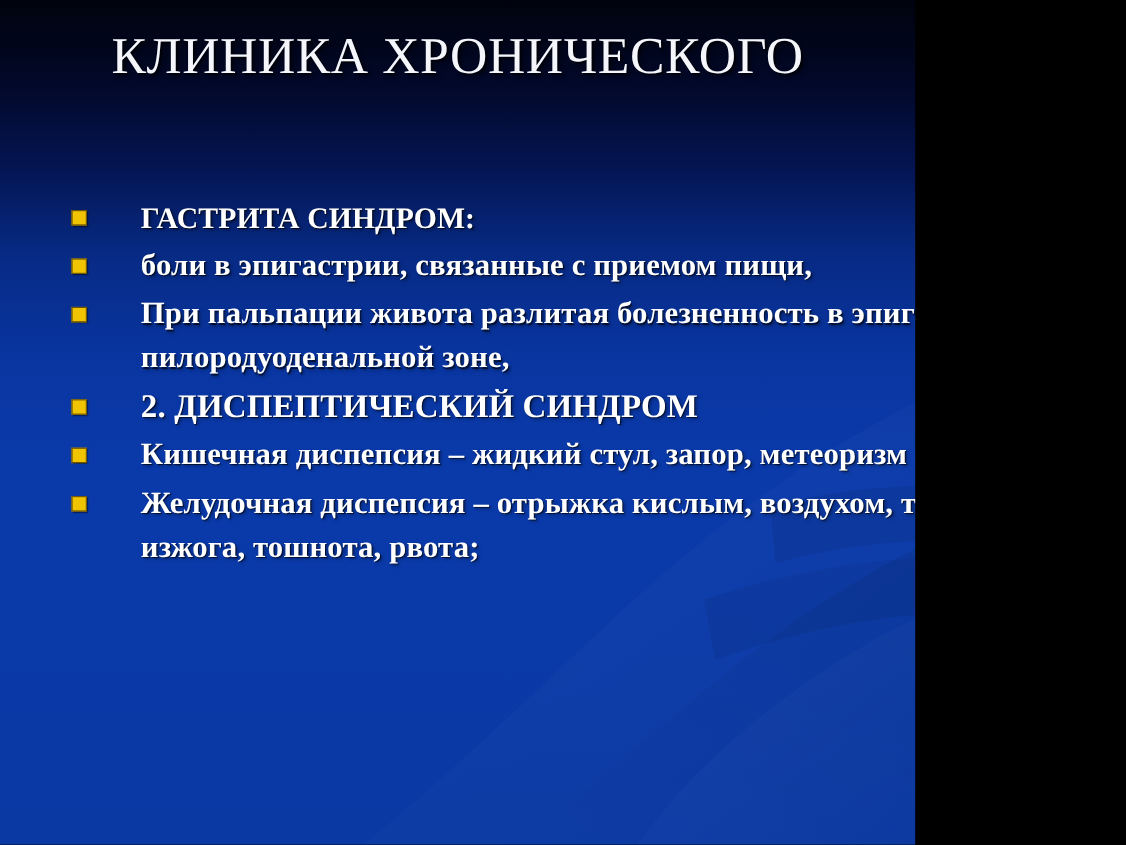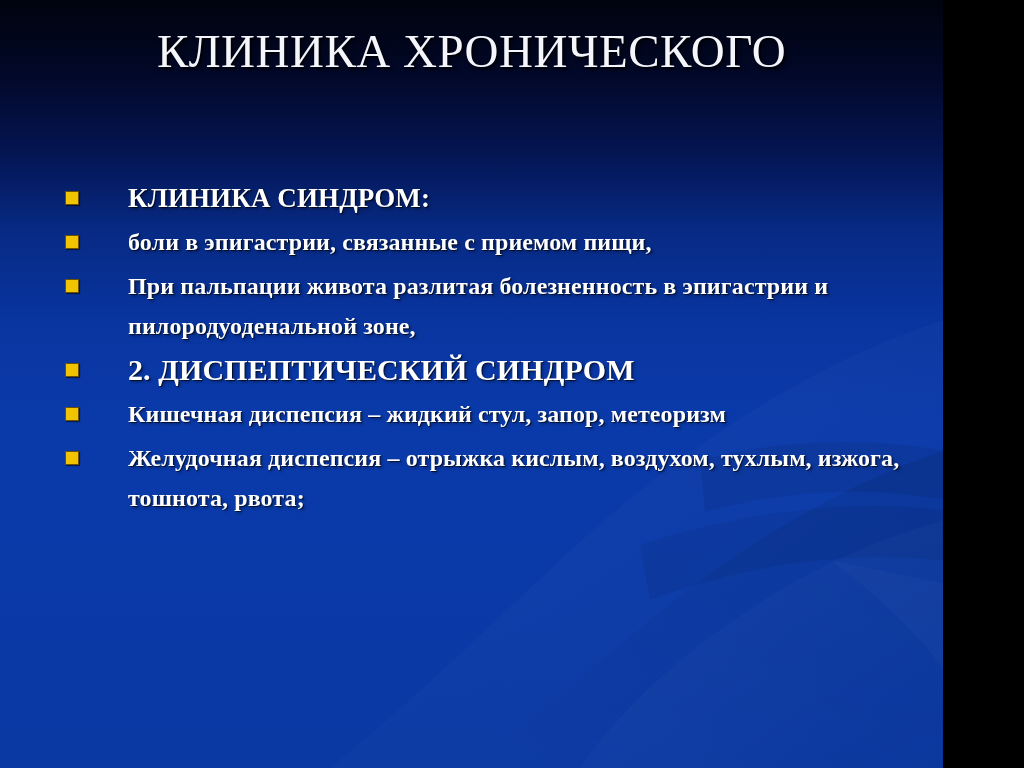--- a/index.html
+++ b/index.html
@@ -4,21 +4,21 @@
 <title>Slide</title>
 <style>
   html, body {
     margin: 0;
     padding: 0;
     background: #000000;
   }
 
   .slide {
     position: relative;
-    width: 943px;
+    width: 832px;
     height: 768px;
     overflow: hidden;
     background:
       linear-gradient(180deg,
         #00030d 0%,
         #020829 10%,
         #041553 20%,
         #072a84 30%,
         #0935a0 42%,
         #0a3aaa 55%,
@@ -108,21 +108,21 @@
   
   .bullet-text.caps-1 {
     font-size: 27px;
   }
   
   .bullet-text.caps-2 {
     font-size: 30px;
   }
   
   .bullet-text.body-sm {
-    font-size: 24px;
+    font-size: 28px;
   }
 </style>
 </head>
 <body>
 
 <div class="slide">
 
   <div class="deco">
     <svg viewBox="0 0 1024 768" xmlns="http://www.w3.org/2000/svg" aria-hidden="true">
       <defs>
@@ -147,21 +147,21 @@
   <div class="title-block">
     <div class="title-line">КЛИНИКА ХРОНИЧЕСКОГО</div>
   </div>
 
   <div class="body-block">
 
     <div class="bullet-row">
       <div class="bullet-marker-cell">
         <span class="bullet-marker"></span>
       </div>
-      <div class="bullet-text caps-1">КЛИНИКА СИНДРОМ:</div>
+      <div class="bullet-text caps-1">ГАСТРИТА СИНДРОМ:</div>
     </div>
 
     <div class="bullet-row">
       <div class="bullet-marker-cell">
         <span class="bullet-marker"></span>
       </div>
       <div class="bullet-text body-sm">боли в эпигастрии, связанные с приемом пищи,</div>
     </div>
 
 

